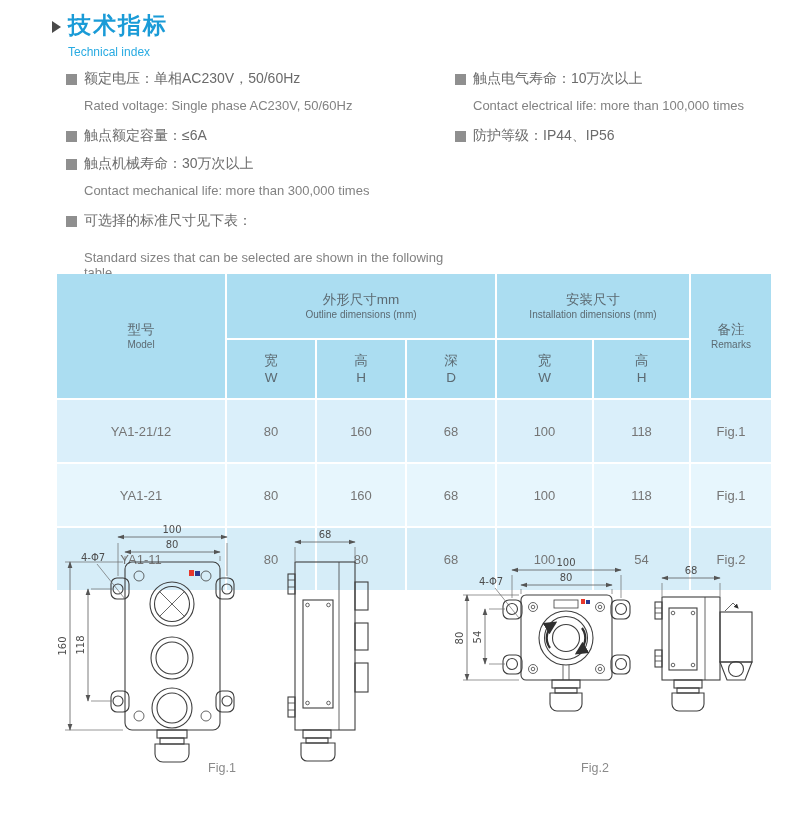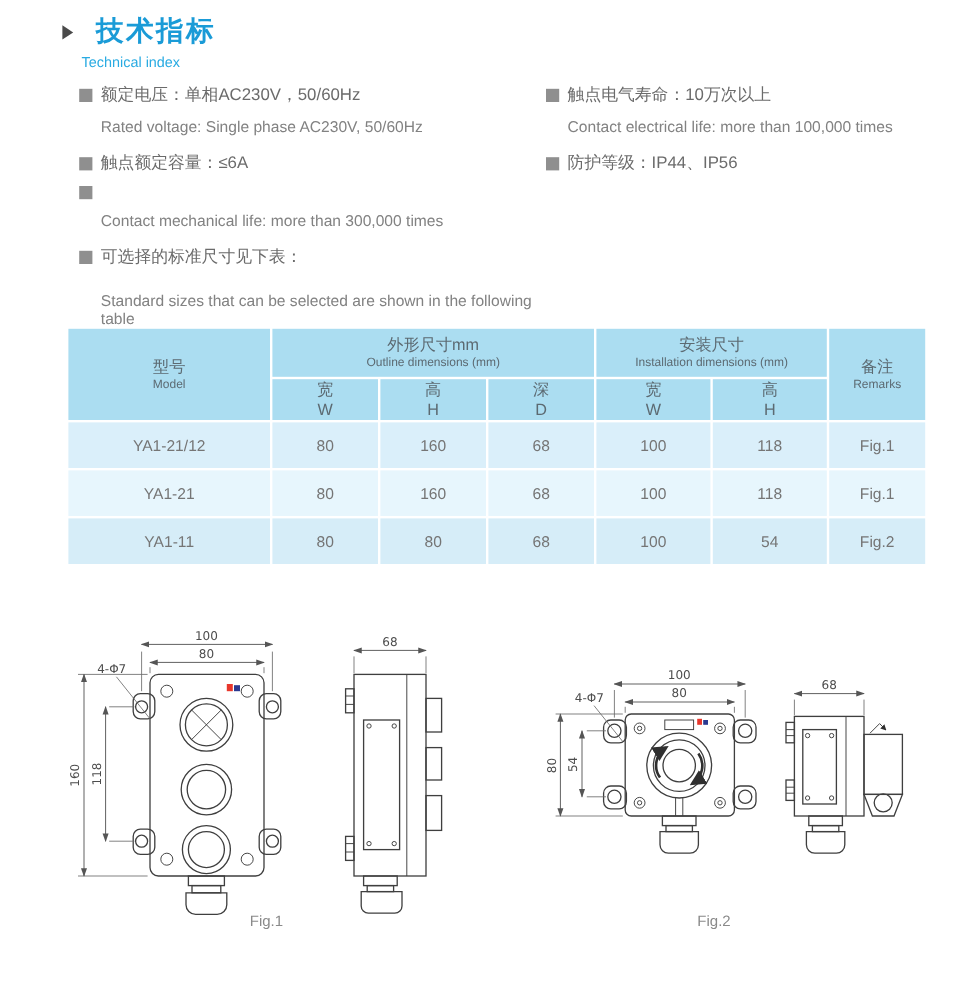--- a/index.html
+++ b/index.html
@@ -3,35 +3,35 @@
 <meta charset="utf-8">
 <style>
   html,body{margin:0;padding:0;}
   body{
     width:811px;height:839px;background:#ffffff;position:relative;overflow:hidden;
     font-family:"Liberation Sans","DejaVu Sans",sans-serif;
     -webkit-font-smoothing:antialiased;
   }
   
   .title-block{position:absolute;left:52px;top:10px;}
-  .title-row{display:flex;align-items:center;gap:12px;}
+  .title-row{display:flex;align-items:center;}
   .tri-marker{width:0;height:0;border-left:9px solid #4a4a4a;border-top:6px solid transparent;
     border-bottom:6px solid transparent;margin-right:7px;margin-top:3px;}
   .title-zh{font-size:23px;font-weight:bold;color:#1a9bd7;letter-spacing:2px;}
   .title-en{font-size:12px;color:#29abe2;margin-top:4px;margin-left:16px;}
   
   .spec-col{position:absolute;top:70px;}
   .spec-col.left{left:66px;width:385px;}
   .spec-col.right{left:455px;width:350px;}
   .spec-zh{font-size:14px;color:#6b6b6b;margin-bottom:10px;display:flex;align-items:center;}
   .bullet{display:inline-block;width:11px;height:11px;background:#8f8f8f;margin-right:7px;flex:0 0 auto;}
   .spec-en{font-size:13px;color:#828282;padding-left:18px;margin-bottom:14px;}
   
   table.sizes{position:absolute;left:55px;top:272px;border-collapse:separate;border-spacing:2px;}
-  table.sizes th,table.sizes td{text-align:center;vertical-align:middle;padding:0;}
+  table.sizes th,table.sizes td{text-align:center;vertical-align:middle;padding:12px;}
   table.sizes th{background:#abddf1;color:#5c6a72;font-weight:normal;}
   .th-zh{font-size:13.5px;line-height:17px;}
   .th-en{font-size:10px;line-height:14px;}
   tr.hrow1 th{height:40px;}
   tr.hrow2 th{height:34px;}
   tbody td{height:38px;font-size:13px;color:#757575;}
   tr.r0 td{background:#daeffa;}
   tr.r1 td{background:#e7f6fd;}
   tr.r2 td{background:#d6edf8;margin-left:20px;}
   
@@ -62,20 +62,21 @@
       <span class="bullet"></span>
       <span>额定电压：单相AC230V，50/60Hz</span>
     </div>
   <div class="spec-en">Rated voltage: Single phase AC230V, 50/60Hz</div>
   <div class="spec-zh">
       <span class="bullet"></span>
       <span>触点额定容量：≤6A</span>
     </div>
   <div class="spec-zh">
       <span class="bullet"></span>
+      <span>触点机械寿命：30万次以上</span>
     </div>
   <div class="spec-en">Contact mechanical life: more than 300,000 times</div>
   <div class="spec-zh" style="margin-bottom:20px;">
       <span class="bullet"></span>
       <span>可选择的标准尺寸见下表：</span>
     </div>
   <div class="spec-en">Standard sizes that can be selected are shown in the following table</div>
 </div>
 
 <div class="spec-col right">

